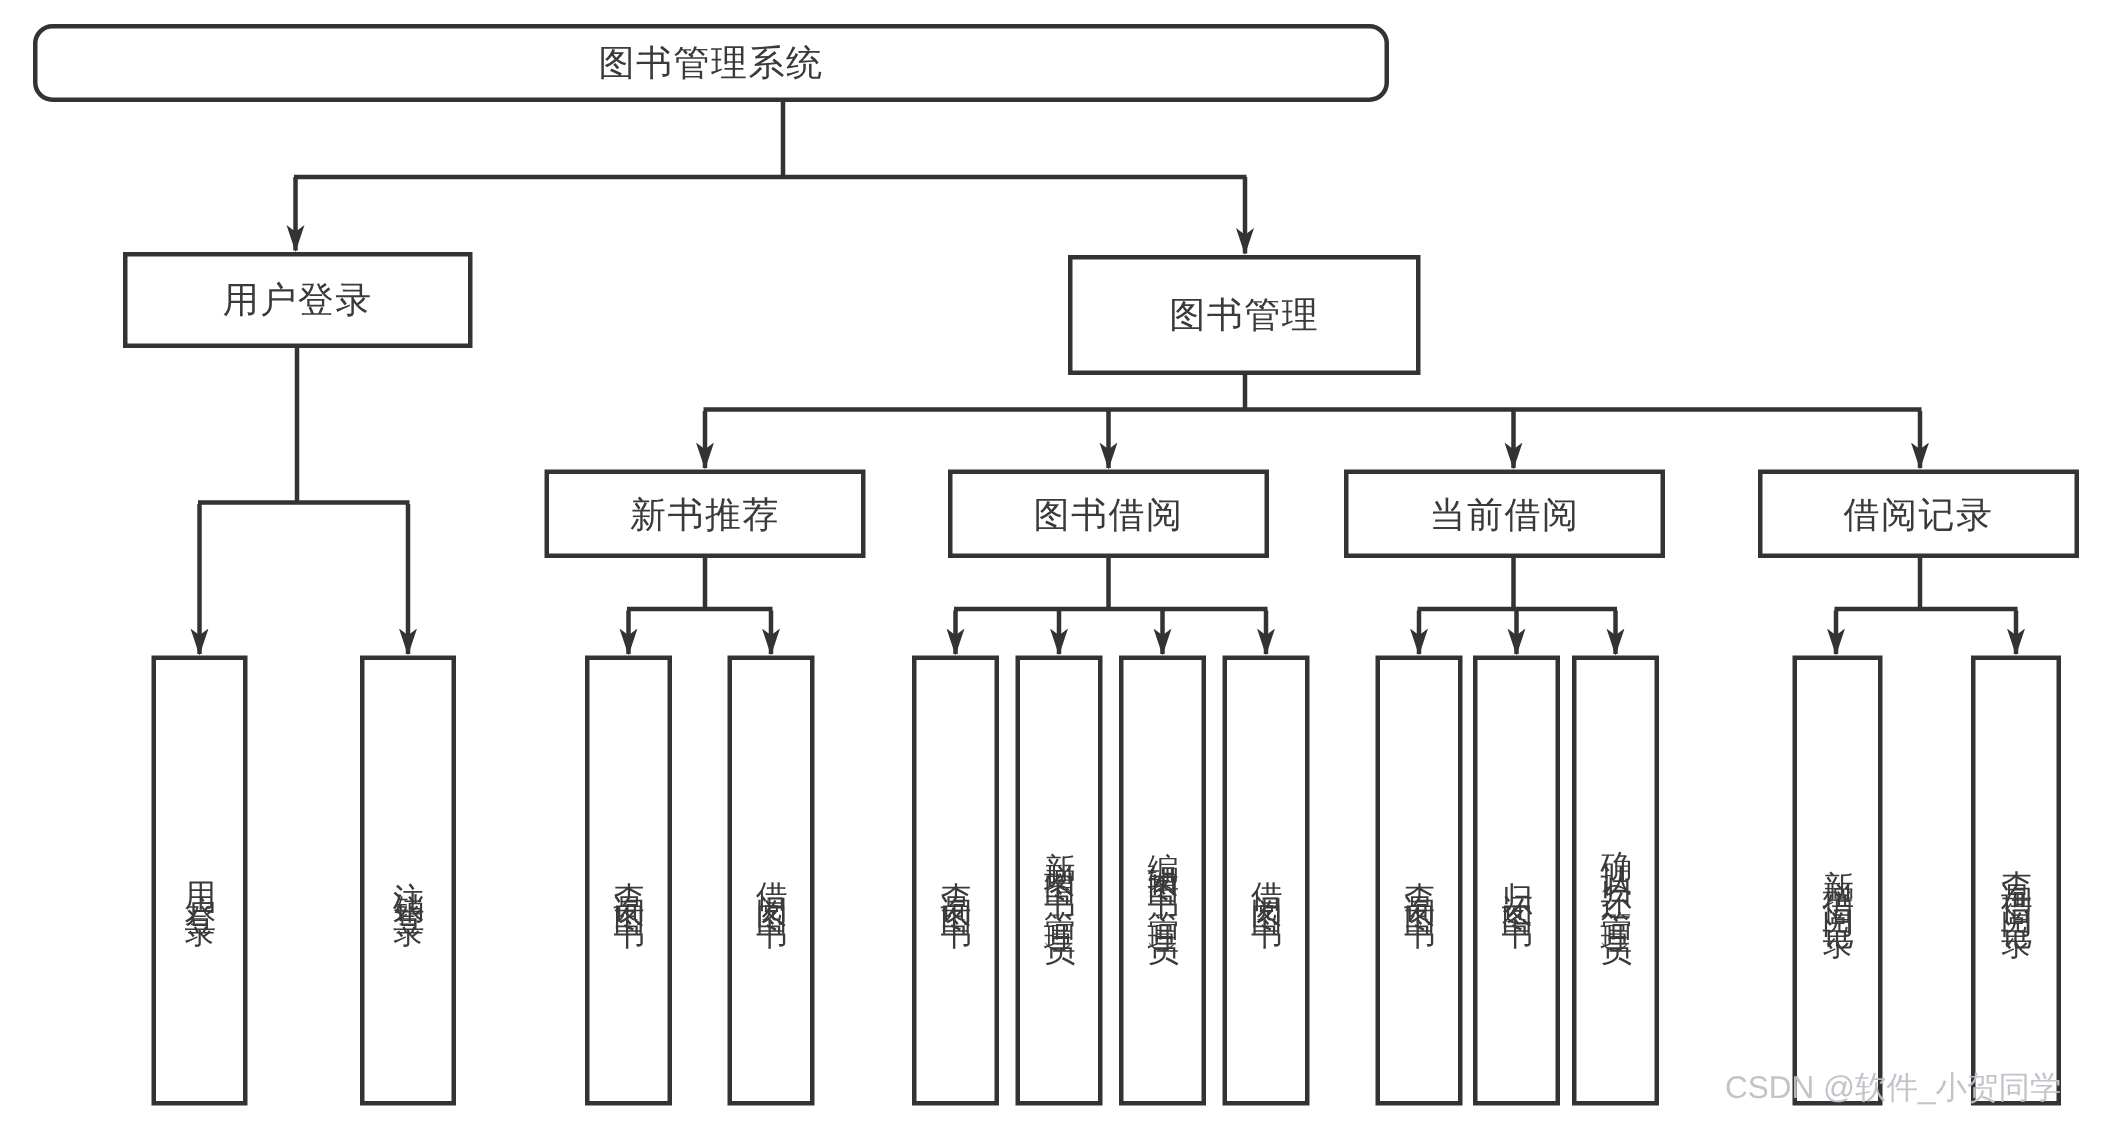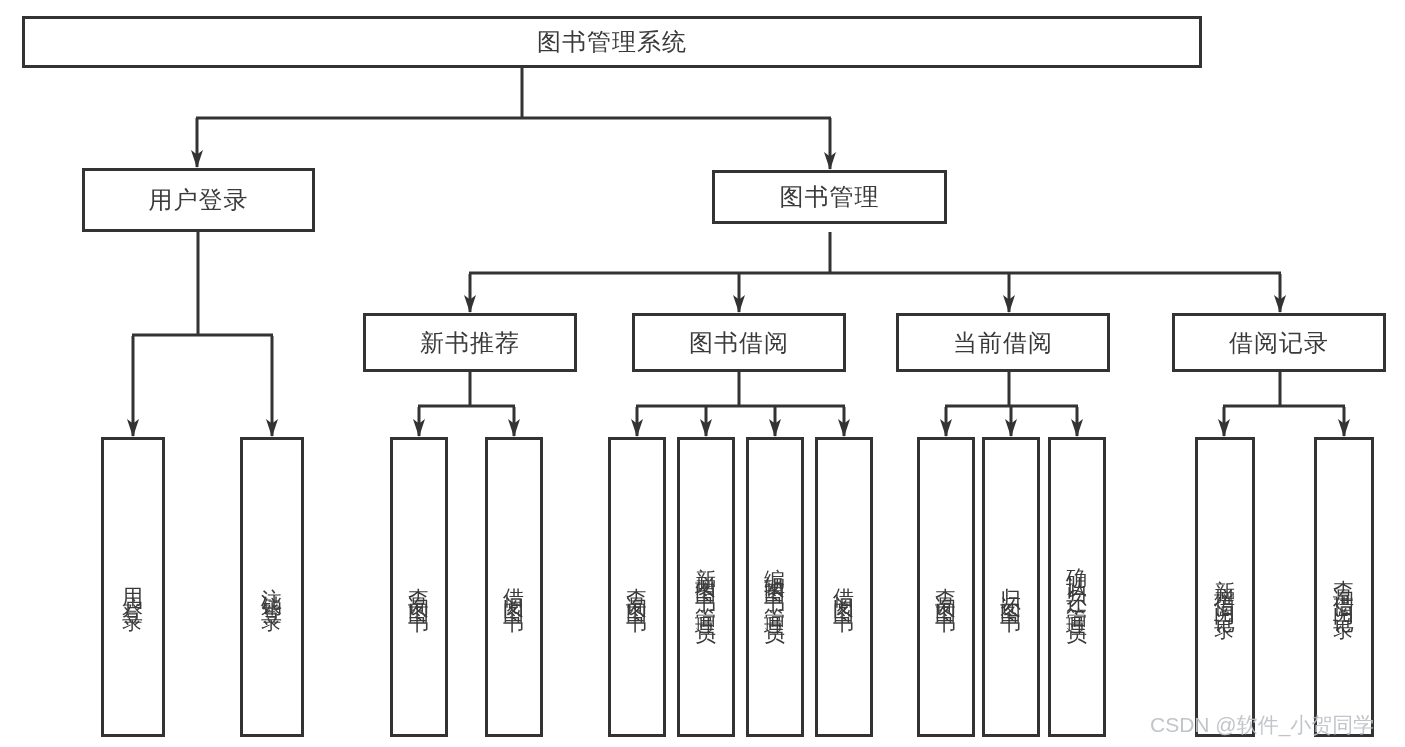--- a/index.html
+++ b/index.html
@@ -100,28 +100,28 @@
 
       <line x1="946" y1="407" x2="946" y2="436" marker-end="url(#arw)"></line>
       <line x1="1011" y1="407" x2="1011" y2="436" marker-end="url(#arw)"></line>
       <line x1="1077" y1="407" x2="1077" y2="436" marker-end="url(#arw)"></line>
 
       <line x1="1224" y1="407" x2="1224" y2="436" marker-end="url(#arw)"></line>
       <line x1="1344" y1="407" x2="1344" y2="436" marker-end="url(#arw)"></line>
     </g>
   </svg>
 
-  <div class="box hbox" style="left:22px; top:16px; width:1180px; height:52px;">
+  <div class="box hbox" style="left:22px; top:16px; width:904px; height:52px;border-radius:13px;">
     <span>图书管理系统</span>
   </div>
 
   <div class="box hbox" style="left:82px; top:168px; width:233px; height:64px;">
     <span>用户登录</span>
   </div>
-  <div class="box hbox" style="left:712px; top:170px; width:235px; height:54px;">
+  <div class="box hbox" style="left:712px; top:170px; width:235px; height:80px;">
     <span>图书管理</span>
   </div>
 
   <div class="box hbox" style="left:363px; top:313px; width:214px; height:59px;">
     <span>新书推荐</span>
   </div>
   <div class="box hbox" style="left:632px; top:313px; width:214px; height:59px;">
     <span>图书借阅</span>
   </div>
   <div class="box hbox" style="left:896px; top:313px; width:214px; height:59px;">

